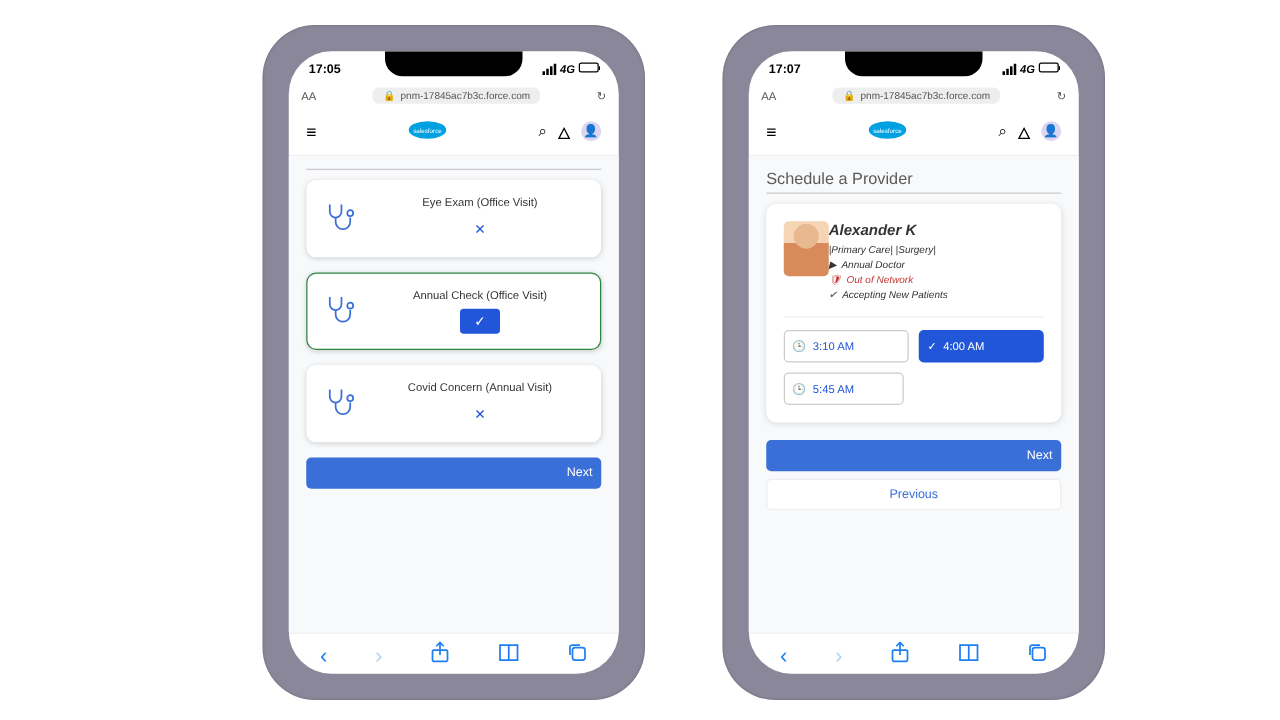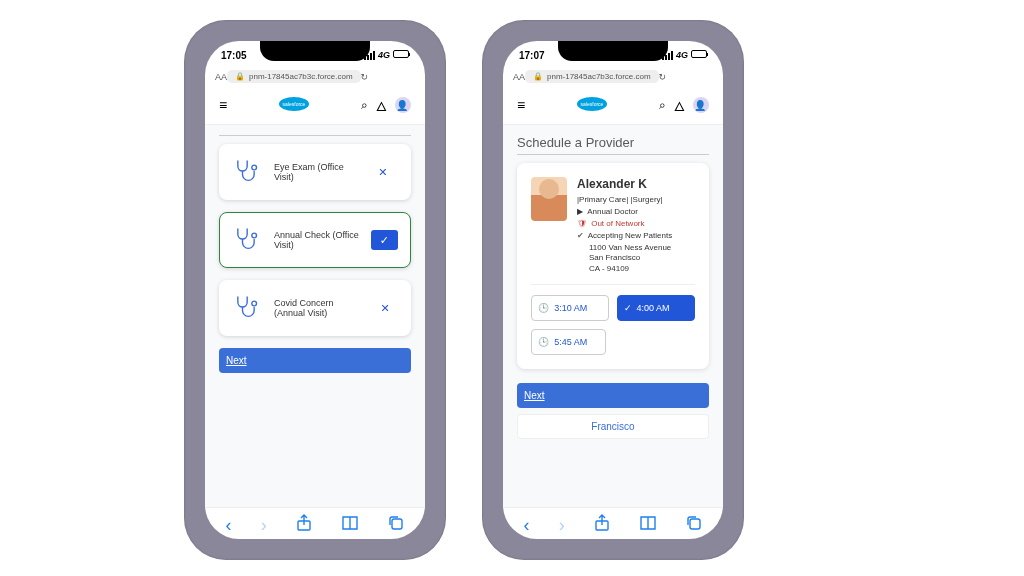--- a/index.html
+++ b/index.html
@@ -6,27 +6,28 @@
   body {
     font-family: -apple-system, BlinkMacSystemFont, "Segoe UI", Arial, sans-serif;
     background: #fff;
     width: 1024px;
     height: 576px;
     display: flex;
     gap: 36px;
     padding: 20px 0 0 184px;
   }
   .phone {
-    width: 262px;
+    width: 306px;
     height: 540px;
     background: #8b879a;
     border-radius: 42px;
     padding: 21px;
     position: relative;
     box-shadow: inset 0 0 2px rgba(0,0,0,0.3);
+    margin-left: 26px;
   }
   .phone-inner {
     width: 100%;
     height: 100%;
     background: #fff;
     border-radius: 34px;
     overflow: hidden;
     position: relative;
     display: flex;
     flex-direction: column;
@@ -66,20 +67,21 @@
   .battery {
     width: 16px; height: 8px; border: 1px solid #000; border-radius: 2px; position: relative;
   }
   .battery::after {
     content:""; position:absolute; right:-2px; top:2px; width:1px; height:3px; background:#000;
   }
   .battery .fill { background:#000; height:100%; width:70%; }
   .url-bar {
     display: flex;
     align-items: center;
+    justify-content: space-between;
     padding: 3px 10px;
     font-size: 9px;
     color: #555;
   }
   .url-center {
     display: flex; align-items: center; gap: 4px;
     background: #eee; padding: 2px 8px; border-radius: 5px;
     font-size: 8px;
   }
   .app-header {
@@ -135,52 +137,52 @@
     display: flex;
     align-items: center;
     gap: 12px;
     border: 1px solid transparent;
   }
   .card.selected {
     border: 1px solid #2e8540;
   }
   .card-body {
     flex:1;
-    display:flex; flex-direction:row; align-items:center; gap:6px;
+    display:flex; flex-direction:column; align-items:center; gap:6px;justify-content:space-between;
   }
   .card-label {
     font-size: 9px;
     color: #333;
     font-weight: 500;
   }
   .chk-box {
     width: 32px; height: 20px; border-radius: 3px;
     display: flex; align-items: center; justify-content: center;
     font-size: 11px;
   }
   .chk-blue { background: #2156d9; color:#fff; }
   .chk-x { color:#2156d9; }
   .primary-btn {
     background: #3a6fd8; color:#fff;
-    text-align: left; padding: 7px; font-size: 10px;
-    border-radius: 4px; margin-top: 4px; text-decoration: underline;
+    text-align: right; padding: 7px; font-size: 10px;
+    border-radius: 4px; margin-top: 4px;
   }
   .secondary-btn {
     background: #fff; color:#3a6fd8;
     text-align: center; padding: 6px; font-size: 10px;
     border-radius: 4px; border:1px solid #eee; margin-top:6px;
   }
   .provider-card {
     background: #fff;
     border-radius: 8px;
     box-shadow: 0 1px 5px rgba(0,0,0,0.12);
     padding: 14px;
   }
   .provider-header {
-    display: flex; gap: 10px;
+    display: flex;  font-style: italic;
   }
   .provider-photo {
     width: 36px; height: 44px; border-radius: 4px;
     background: linear-gradient(#f5d5b5 40%, #d88a5a 40%);
     position:relative; overflow:hidden;
   }
   .provider-photo::after{
     content:""; position:absolute; top:2px; left:8px; width:20px;height:20px;
     border-radius:50%; background:#e8b890;
   }
@@ -395,25 +397,20 @@
               <span>Annual Doctor</span>
             </div>
             <div class="info-line red-text">
               <span style="color:#c23934">🛡</span>
               <span>Out of Network</span>
             </div>
             <div class="info-line">
               <span style="color:#666">✔</span>
               <span>Accepting New Patients</span>
             </div>
-            <div class="addr">
-              <div>1100 Van Ness Avenue</div>
-              <div>San Francisco</div>
-              <div>CA - 94109</div>
-            </div>
           </div>
         </div>
 
         <div class="divider"></div>
 
         <div class="time-grid">
           <div class="time-slot">
             <span>🕒</span>
             <span>3:10 AM</span>
           </div>
@@ -422,21 +419,21 @@
             <span>4:00 AM</span>
           </div>
           <div class="time-slot" style="flex:0 1 46%">
             <span>🕒</span>
             <span>5:45 AM</span>
           </div>
         </div>
       </div>
 
       <div class="primary-btn" style="margin-top:14px">Next</div>
-      <div class="secondary-btn">Francisco</div>
+      <div class="secondary-btn">Previous</div>
     </div>
 
     <div class="safari-bar">
       <span class="chev-left">‹</span>
       <span class="chev-right disabled">›</span>
       <span>
         <svg width="16" height="18" viewBox="0 0 16 18" fill="none" stroke="#1e80f0" stroke-width="1.4">
             <path d="M8 1v10M5 4l3-3 3 3"></path>
             <rect x="2" y="7" width="12" height="9" rx="1"></rect>
           </svg>

